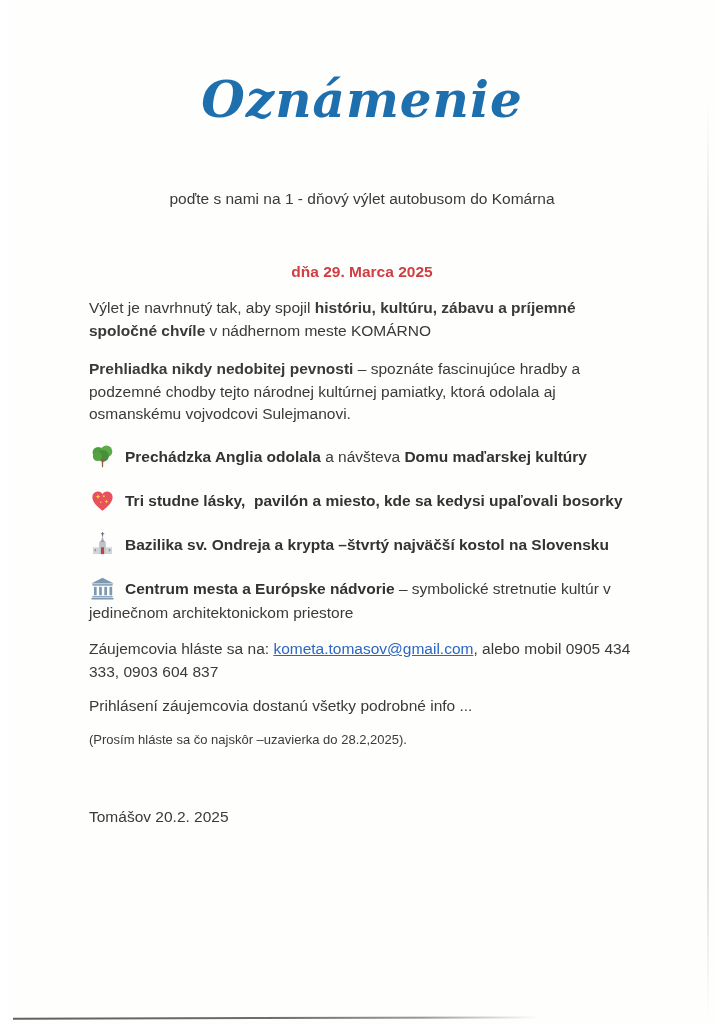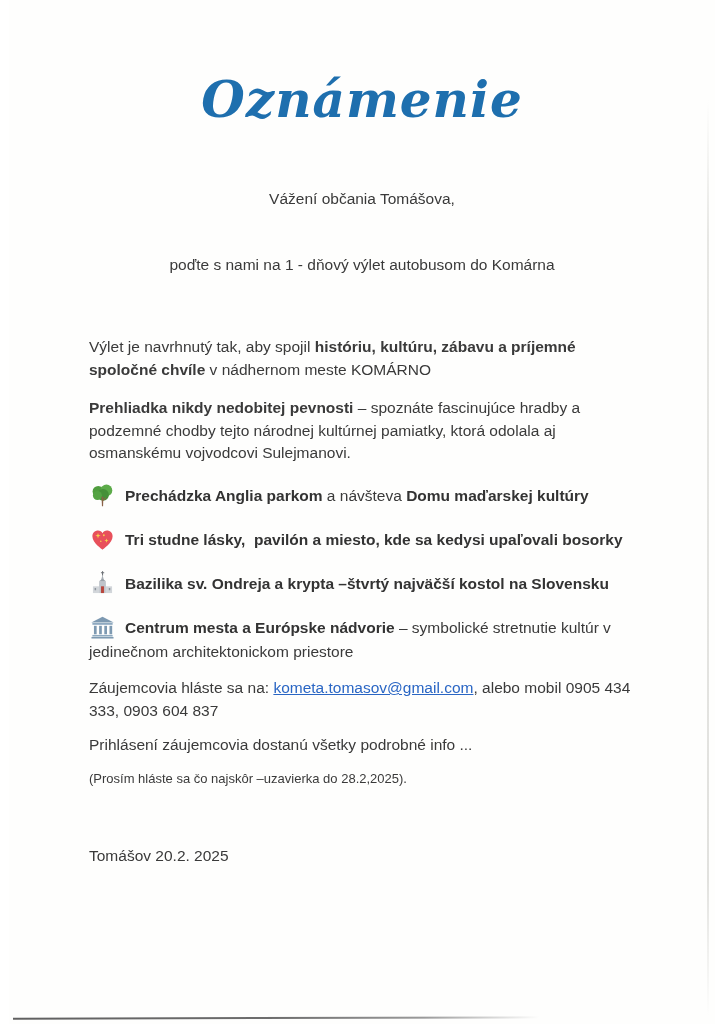--- a/index.html
+++ b/index.html
@@ -84,40 +84,40 @@
   }
 </style>
 </head>
 <body>
 
 <div class="page">
 
   <h1 class="title">Oznámenie</h1>
 
   <div class="greeting">
-    <div>Vážení občania Tomášova,</div>
     <div>poďte s nami na 1 - dňový výlet autobusom do Komárna</div>
   </div>
 
+  <div class="date-line">dňa 29. Marca 2025</div>
 
   <div class="content">
 
 
     <p class="block"><span>Výlet je navrhnutý tak, aby spojil </span><b>históriu, kultúru, zábavu a príjemné spoločné chvíle</b><span> v nádhernom meste KOMÁRNO</span></p>
 
     <p class="block"><b>Prehliadka nikdy nedobitej pevnosti</b><span> – spoznáte fascinujúce hradby a podzemné chodby tejto národnej kultúrnej pamiatky, ktorá odolala aj osmanskému vojvodcovi Sulejmanovi.</span></p>
 
     <p class="bullet"><span class="icon"><svg viewBox="0 0 24 24">
             <circle cx="8.2" cy="8.5" r="5" fill="#4f9d3e"></circle>
             <circle cx="15.5" cy="7.5" r="5.2" fill="#5cab49"></circle>
             <circle cx="12.5" cy="11.5" r="5.2" fill="#459038"></circle>
             <circle cx="7.5" cy="12" r="4" fill="#54a343"></circle>
             <path d="M11.2 13 L12.8 13 L12.5 21.5 L11.5 21.5 Z" fill="#8a6247"></path>
             <path d="M12 16 L15 13.5 L15 14.8 L12 17.2 Z" fill="#8a6247"></path>
-          </svg></span><b>Prechádzka Anglia parkom</b><span> a návšteva </span><b>Domu maďarskej kultúry</b></p>
+          </svg></span><b>Prechádzka Anglia odolala</b><span> a návšteva </span><b>Domu maďarskej kultúry</b></p>
 
     <p class="bullet"><span class="icon"><svg viewBox="0 0 24 24">
             <path d="M12 21 C12 21 3 15.2 3 9.2 C3 5.9 5.6 4 8 4 C9.8 4 11.3 5 12 6.4 C12.7 5 14.2 4 16 4 C18.4 4 21 5.9 21 9.2 C21 15.2 12 21 12 21 Z" fill="#e8505b"></path>
             <path d="M8 6.2 L8.6 8 L10.4 8.6 L8.6 9.2 L8 11 L7.4 9.2 L5.6 8.6 L7.4 8 Z" fill="#f8d54b"></path>
             <path d="M15.5 11 L16 12.4 L17.4 12.9 L16 13.4 L15.5 14.8 L15 13.4 L13.6 12.9 L15 12.4 Z" fill="#f8d54b"></path>
             <circle cx="13.2" cy="8.2" r="0.8" fill="#f8d54b"></circle>
             <circle cx="10.5" cy="13.5" r="0.7" fill="#f8d54b"></circle>
           </svg></span><b>Tri studne lásky,  pavilón a miesto, kde sa kedysi upaľovali bosorky</b><span></span><b></b></p>
 
     <p class="bullet"><span class="icon"><svg viewBox="0 0 24 24">

